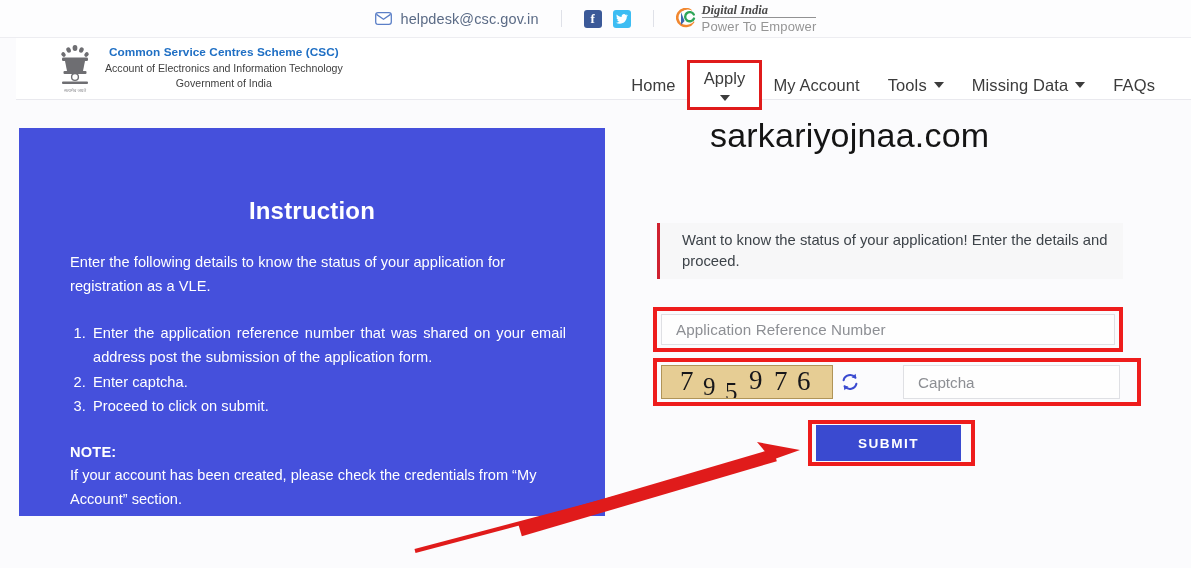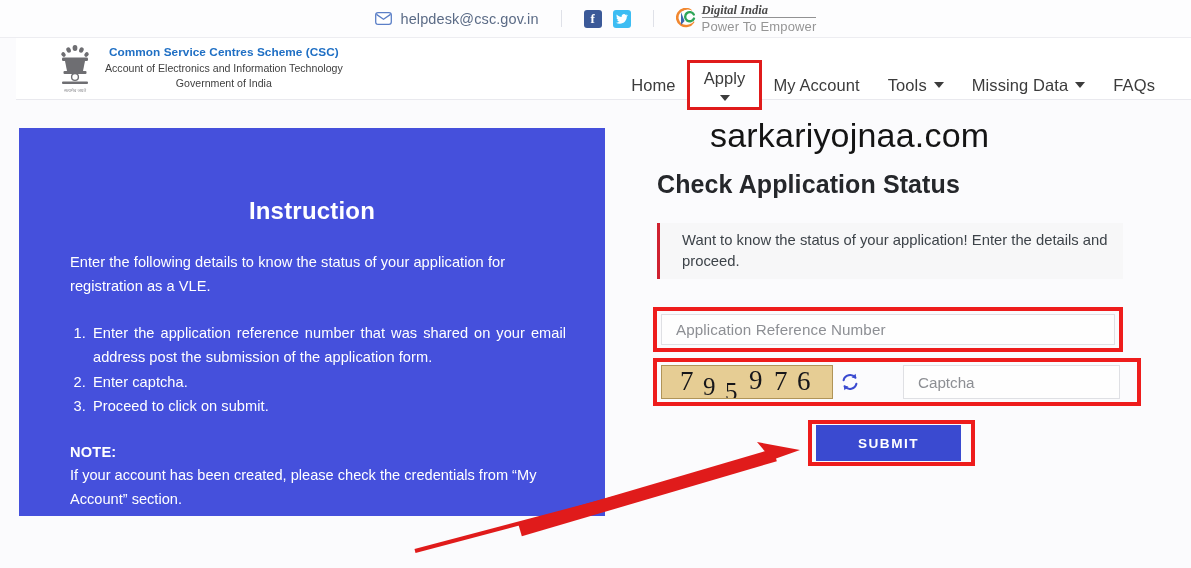--- a/index.html
+++ b/index.html
@@ -353,21 +353,20 @@
       <li>Enter captcha.</li>
       <li>Proceed to click on submit.</li>
     </ol>
     <div id="note-block">
       <div id="note-label">NOTE:</div>
       <div>If your account has been created, please check the credentials from “My Account” section.</div>
     </div>
   </div>
 
   <div id="watermark">sarkariyojnaa.com</div>
-  <div id="form-title">Check Application Status</div>
 
   <div id="callout">
     <div id="callout-text">Want to know the status of your application! Enter the details and proceed.</div>
   </div>
 
   <div class="hl-box" id="hl-arn"></div>
   <input id="arn-input" type="text" placeholder="Application Reference Number" style="">
 
   <div class="hl-box" id="hl-cap"></div>
 

